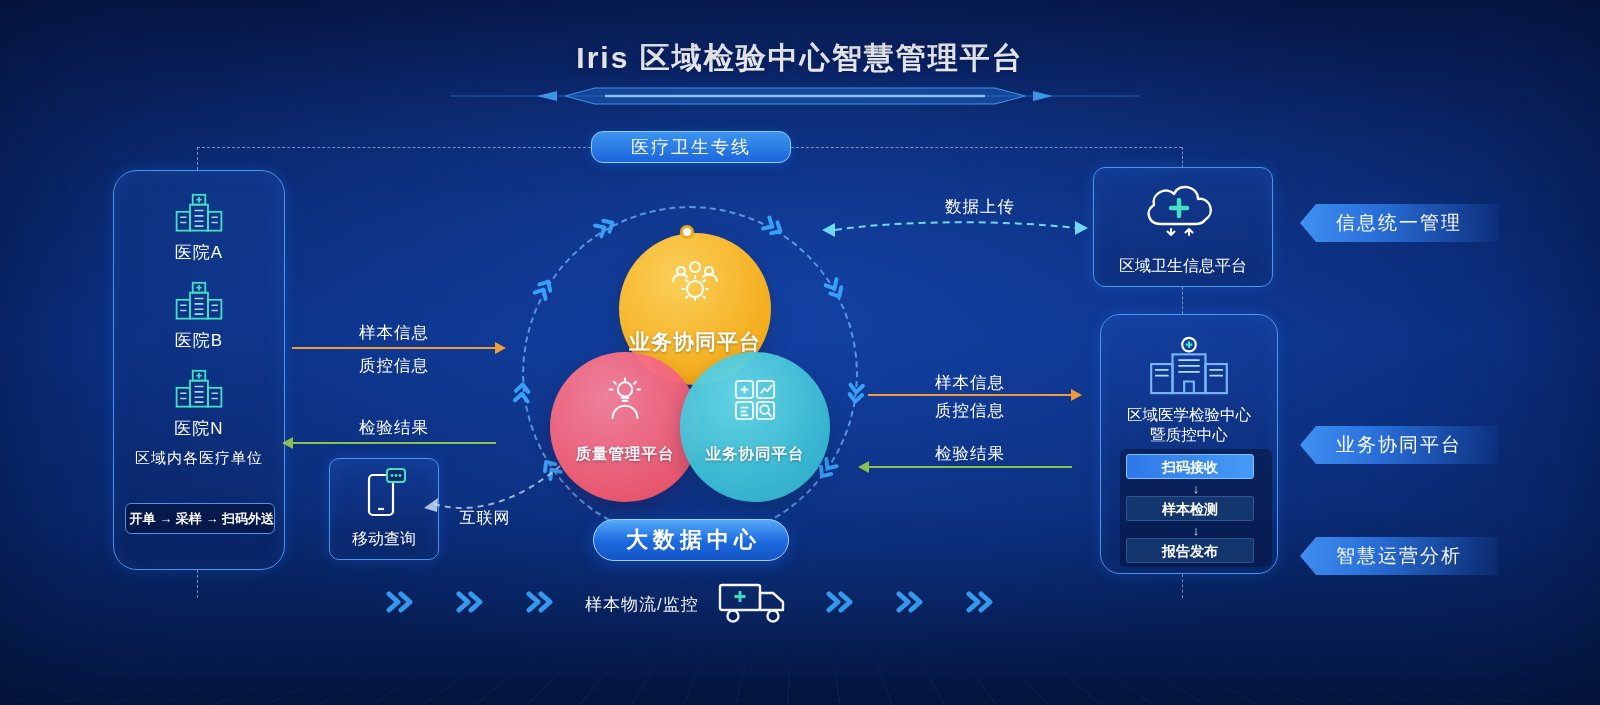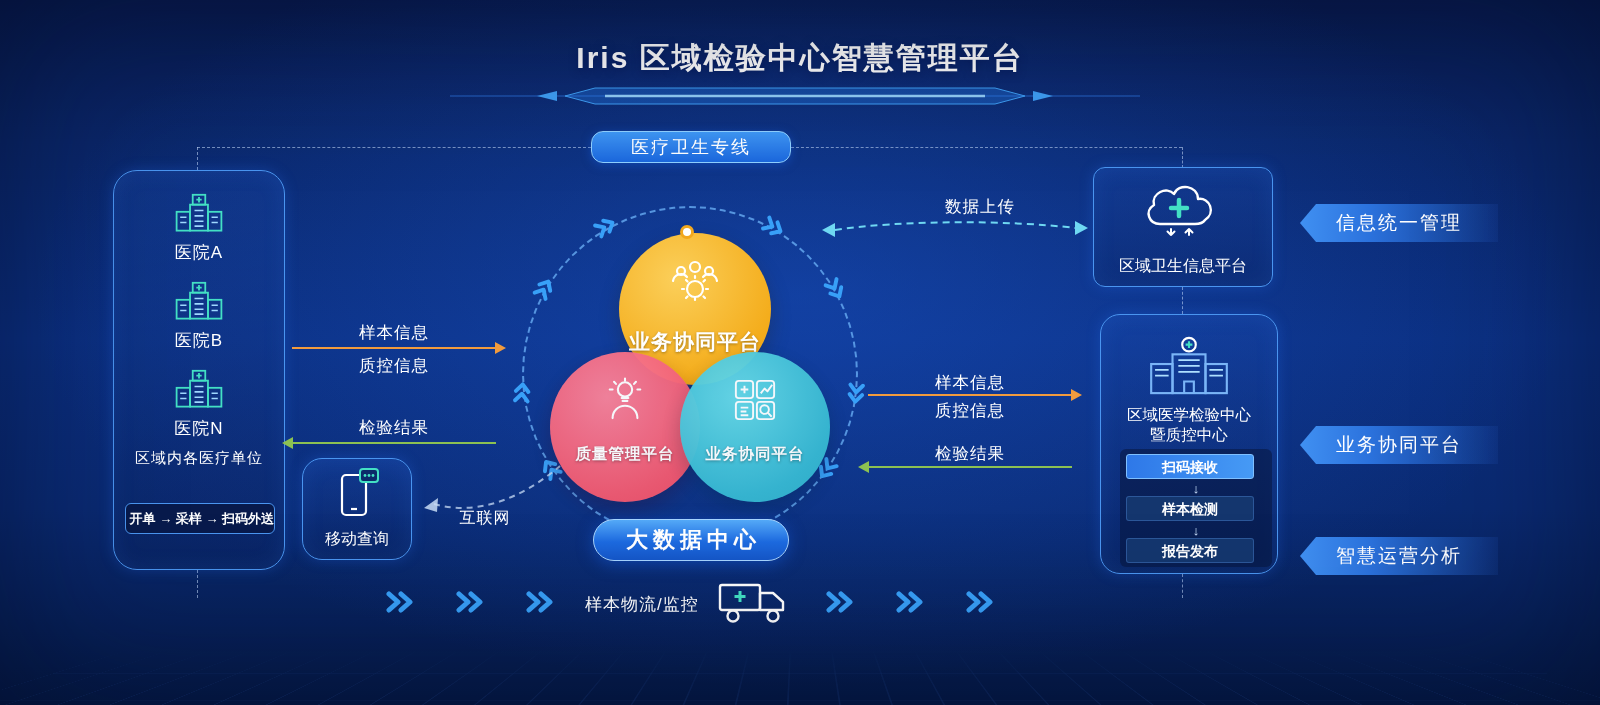--- a/index.html
+++ b/index.html
@@ -134,21 +134,21 @@
     <div class="crow caption" style="top:278px">区域内各医疗单位</div>
     <div class="wf-badge">开单 → 采样 → 扫码外送</div>
   </div>
 
   <div class="flabel" style="left:292px;top:322px;width:204px">样本信息</div>
   <div class="fline orange arrow-r" style="left:292px;top:347px;width:204px"></div>
   <div class="flabel" style="left:292px;top:355px;width:204px">质控信息</div>
   <div class="flabel" style="left:292px;top:417px;width:204px">检验结果</div>
   <div class="fline green arrow-l" style="left:292px;top:442px;width:204px"></div>
 
-  <div class="panel" style="left:302px;top:458px;width:110px;height:102px;border-radius:20px">
+  <div class="panel" style="left:329px;top:458px;width:110px;height:102px;border-radius:10px">
     <div class="crow" style="top:8px">
       <svg width="50" height="54" viewBox="0 0 50 54">
         <g fill="none" stroke="#fff" stroke-width="2.2">
           <rect x="10" y="8" width="24" height="40" rx="4"></rect>
             <path d="M19 42 h6"></path>
           <rect x="28" y="2" width="18" height="13" rx="3" fill="#0b2a6a" stroke="#43e0c4" stroke-width="2"></rect>
         </g>
         <circle cx="33" cy="8.5" r="1.4" fill="#43e0c4"></circle>
           <circle cx="37" cy="8.5" r="1.4" fill="#43e0c4"></circle>
           <circle cx="41" cy="8.5" r="1.4" fill="#43e0c4"></circle>

